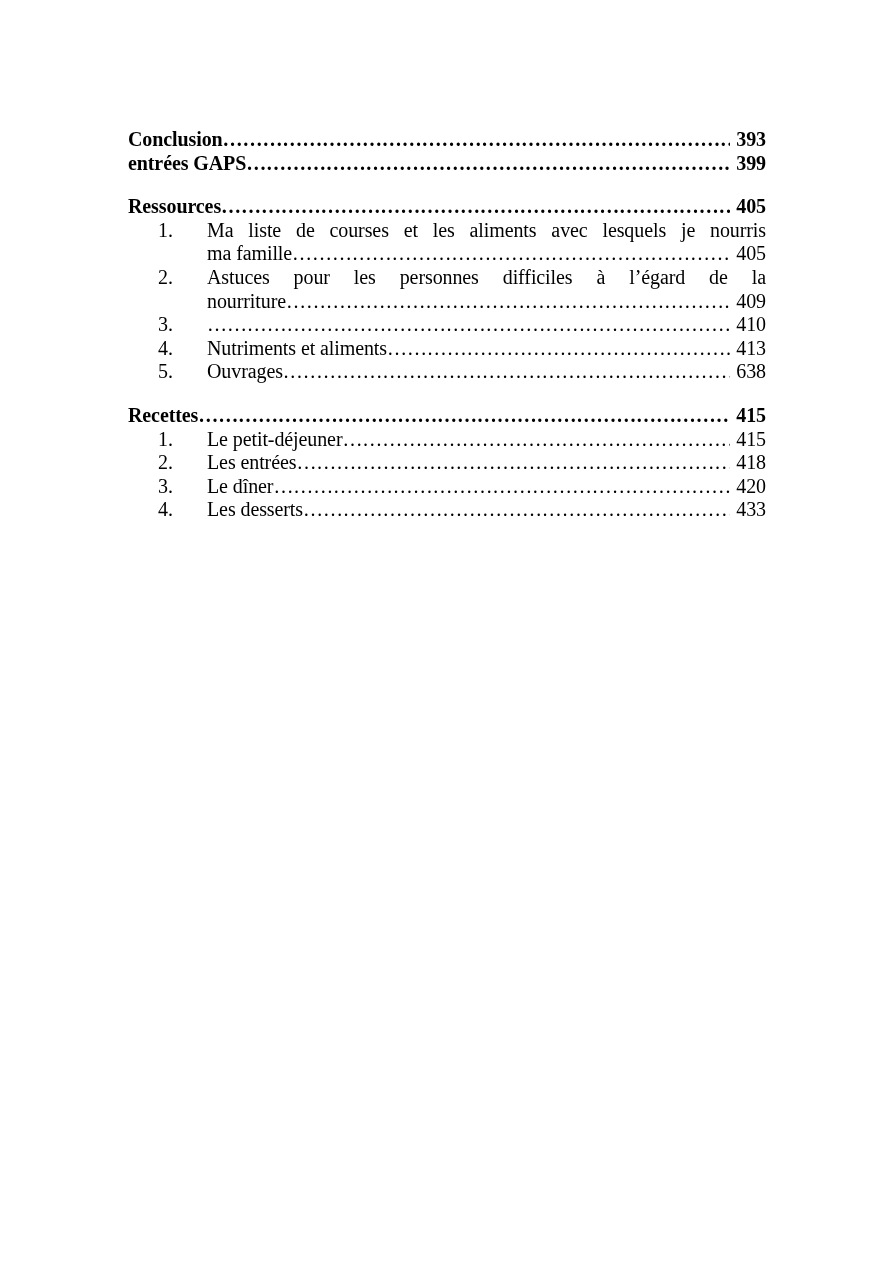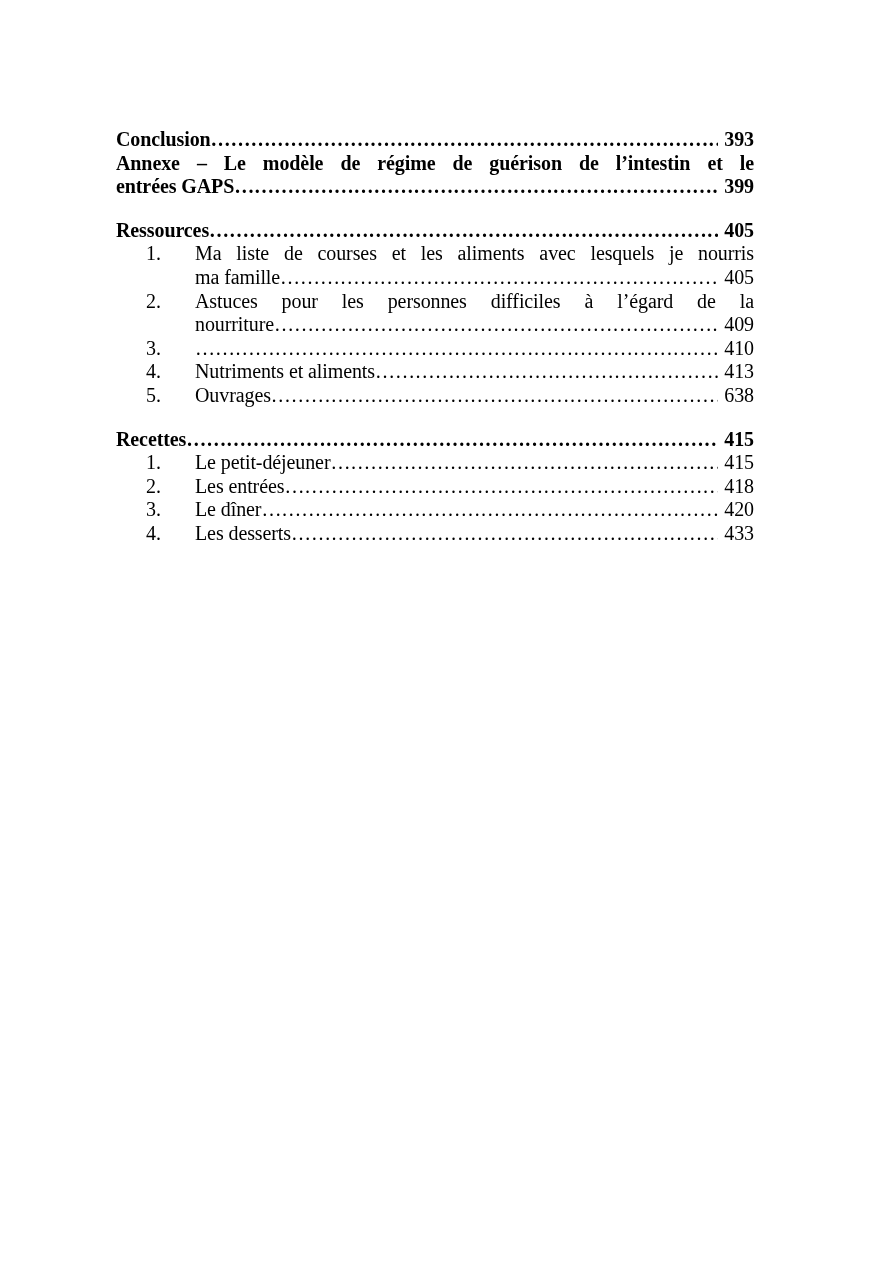--- a/index.html
+++ b/index.html
@@ -10,21 +10,21 @@
     color: #000000;
     position: relative;
     overflow: hidden;
   }
   .page {
     position: absolute; inset: 0;
     background: #ffffff;
   }
   .toc {
     position: absolute;
-    left: 116px; top: 128px;
+    left: 128px; top: 128px;
     width: 638px;
     font-size: 20px;
     line-height: 23.6px;
     letter-spacing: -0.1px;
   }
   .bold { font-weight: bold; }
   .flexline { display: flex; align-items: baseline; }
   .title { flex: 0 0 auto; white-space: nowrap; }
   .leader {
     flex: 1 1 0;
@@ -45,21 +45,20 @@
 <div class="page">
   <section class="toc">
 
     <div class="flexline bold">
       <span class="title">Conclusion</span>
       <span class="leader">………………………………………………………………………………………………………………………………………………………………………………………………………………………………………………</span>
       <span class="pagenum">393</span>
     </div>
 
     <div class="bold">
-      <div class="jline">Annexe – Le modèle de régime de guérison de l’intestin et le</div>
       <div class="flexline">
         <span class="title">entrées GAPS</span>
         <span class="leader">………………………………………………………………………………………………………………………………………………………………………………………………………………………………………………</span>
         <span class="pagenum">399</span>
       </div>
     </div>
 
     <div class="flexline bold gap-above">
       <span class="title">Ressources</span>
       <span class="leader">………………………………………………………………………………………………………………………………………………………………………………………………………………………………………………</span>

